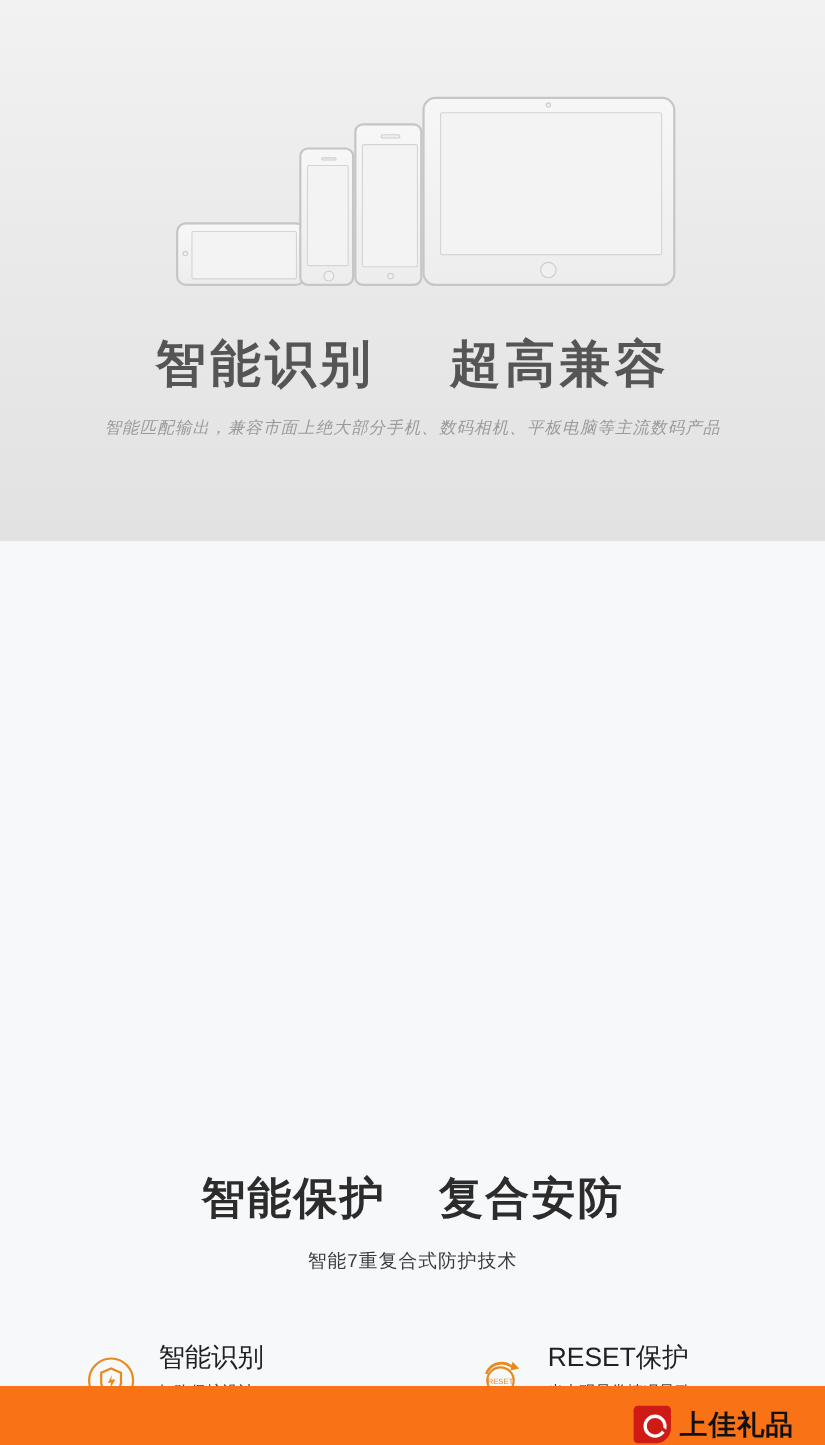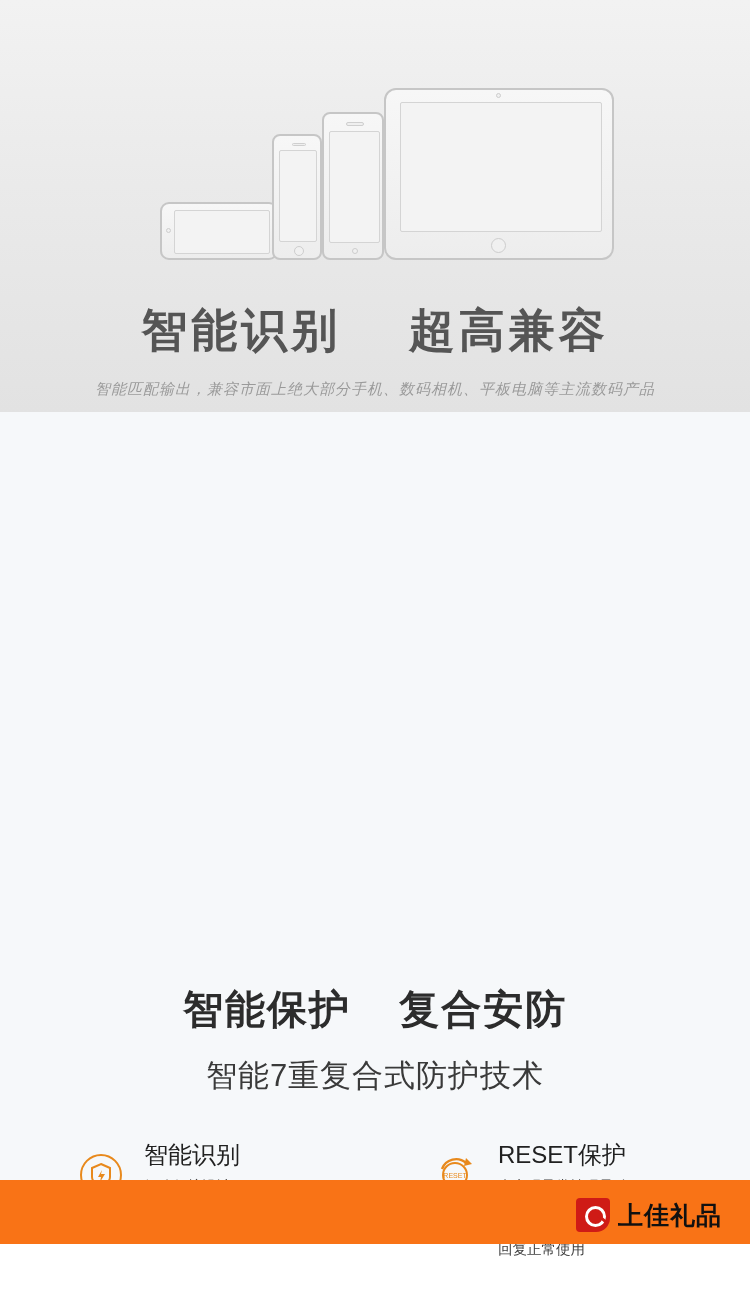--- a/index.html
+++ b/index.html
@@ -9,21 +9,21 @@
     font-family: "Liberation Sans", sans-serif;
     background: #ffffff;
     overflow: hidden;
   }
   .page { position: relative; width: 750px; height: 1314px; }
 
   
   .hero {
     position: relative;
     width: 750px;
-    height: 412px;
+    height: 492px;
     background: linear-gradient(180deg,#f2f2f2 0%, #eaeaea 45%, #e2e2e2 100%);
   }
   .devices {
     position: absolute;
     left: 0; right: 0; top: 88px;
     height: 180px;
   }
   .device {
     position: absolute;
     border: 2px solid #c6c6c6;
@@ -105,21 +105,21 @@
   }
   .prot-h1 {
     font-size: 40px;
     font-weight: bold;
     color: #2c2c2c;
     letter-spacing: 2px;
   }
   .prot-h1 .gap { display: inline-block; width: 22px; }
   .prot-h2 {
     margin-top: 18px;
-    font-size: 31px;
+    font-size: 17px;
     color: #3a3a3a;
     letter-spacing: 1px;
   }
 
   .grid {
     position: absolute;
     top: 728px; left: 0;
     width: 750px;
   }
   .col { position: absolute; top: 0; width: 330px; }

